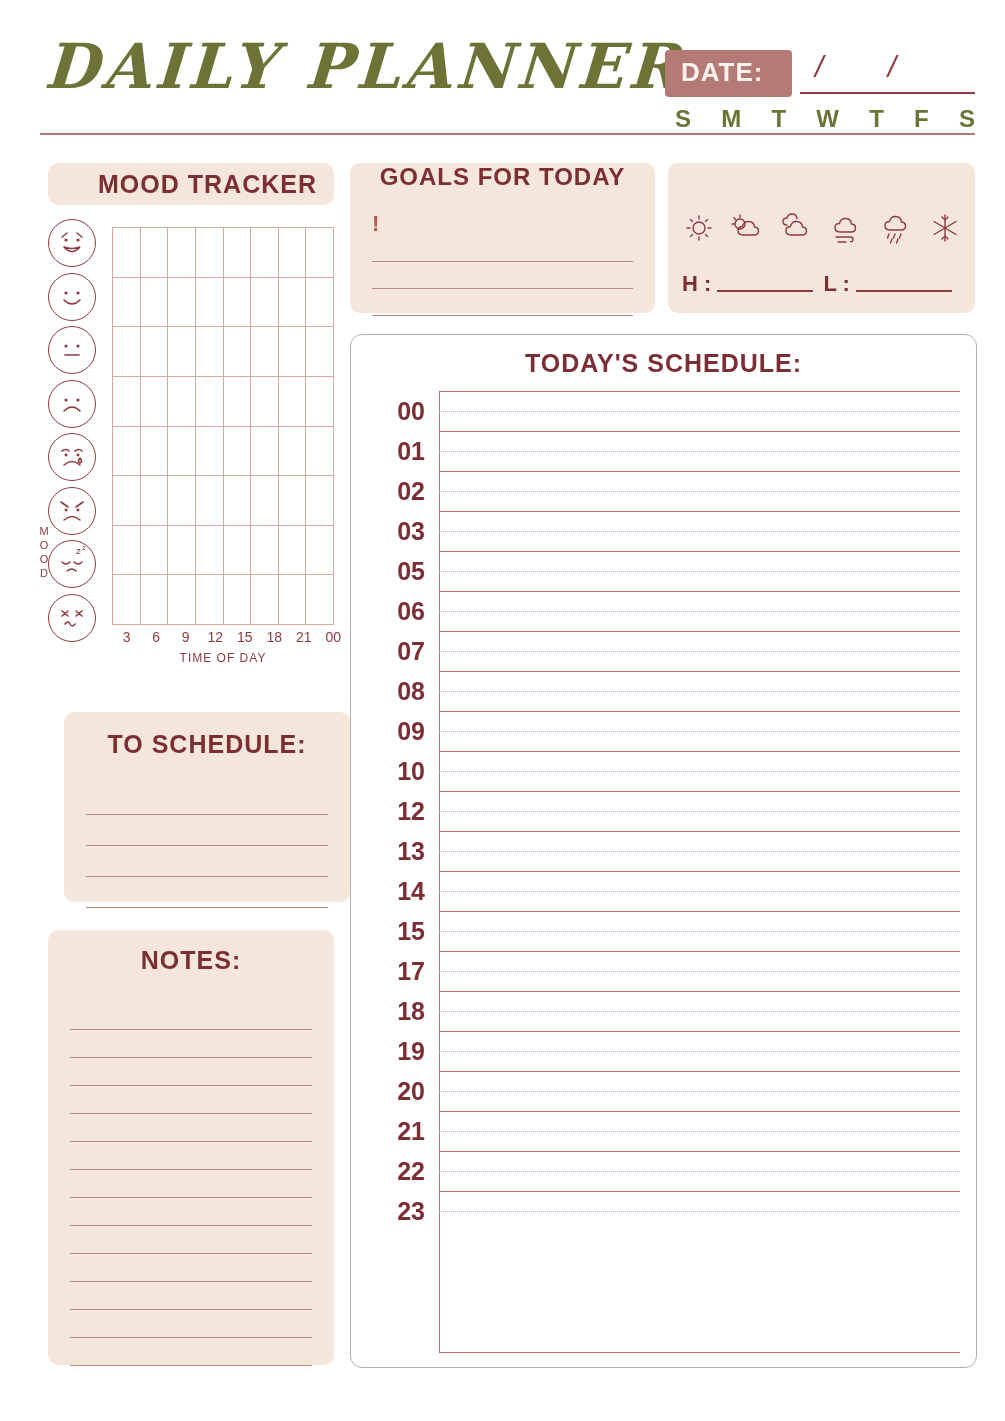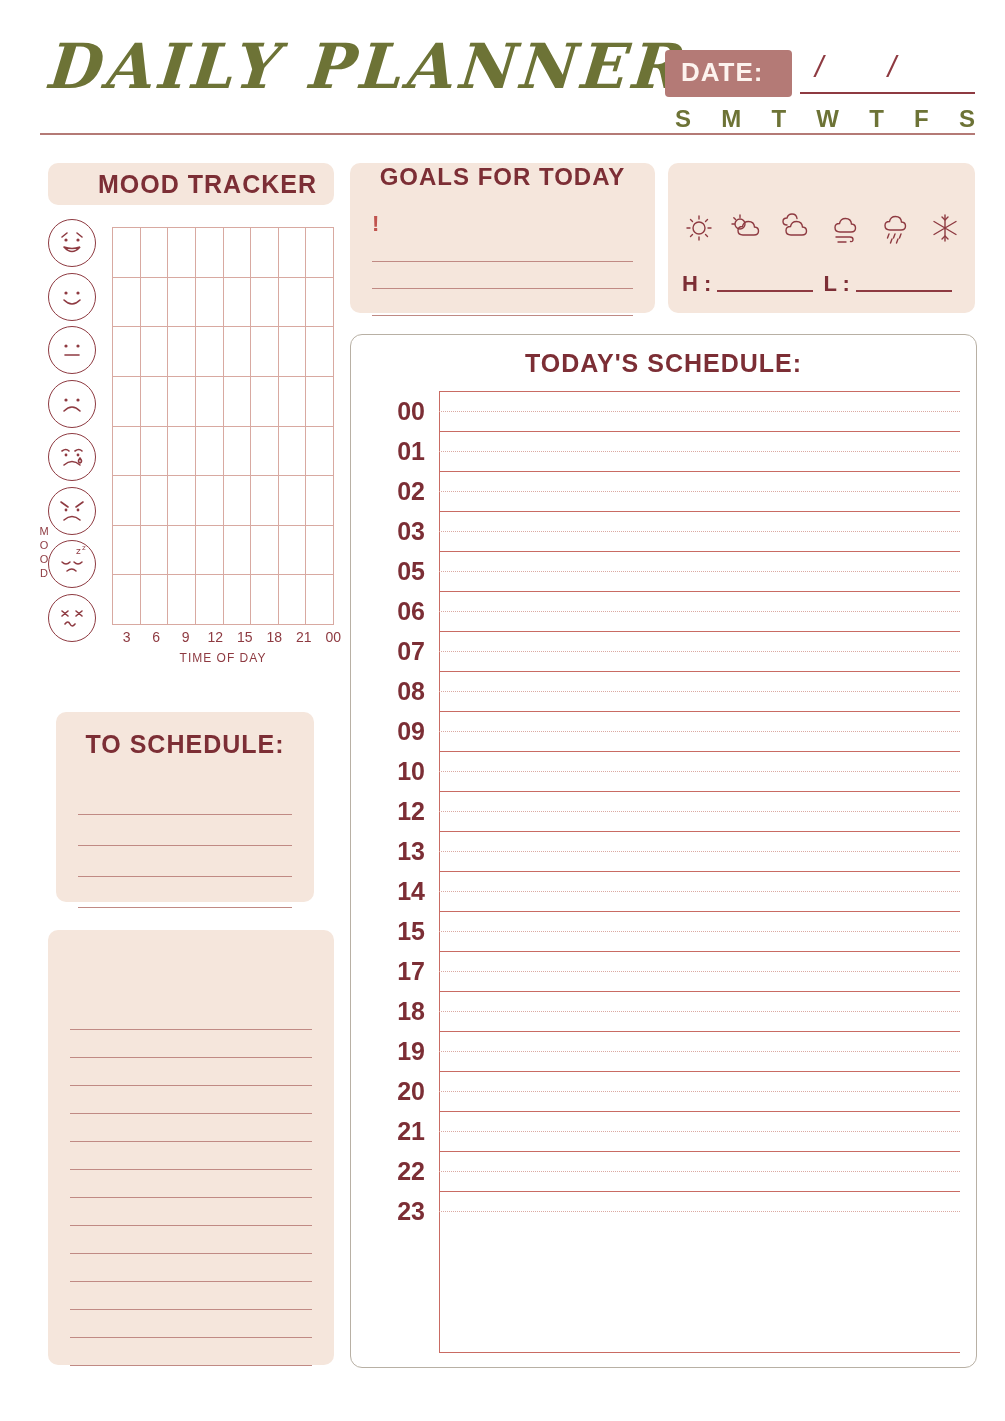--- a/index.html
+++ b/index.html
@@ -151,21 +151,21 @@
     position: absolute;
     left: 82px; top: 446px;
     width: 222px;
     text-align: center;
     font-size: 12px;
     letter-spacing: 1px;
     color: #8e3a41;
   }
 
   
-  #to-schedule { left: 56px; top: 712px; width: 258px; height: 190px; }
+  #to-schedule { left: 64px; top: 712px; width: 286px; height: 190px; }
   #to-schedule .panel-title { padding-top: 18px; }
   .lines { position: absolute; left: 22px; right: 22px; }
   .line { border-bottom: 1.4px solid #c08a84; }
 
   
   #notes { left: 48px; top: 930px; width: 286px; height: 435px; }
   #notes .panel-title { padding-top: 16px; }
 
   
   #goals { left: 350px; top: 163px; width: 305px; height: 150px; }
@@ -457,20 +457,21 @@
   <div class="panel-title">TO SCHEDULE:</div>
   <div class="lines" style="top:72px;">
     <div class="line" style="height:30px;"></div>
     <div class="line" style="height:30px;"></div>
     <div class="line" style="height:30px;"></div>
     <div class="line" style="height:30px;"></div>
   </div>
 </div>
 
 <div class="panel" id="notes">
+  <div class="panel-title">NOTES:</div>
   <div class="lines" style="top:72px;">
     <div class="line" style="height:27px;"></div>
     <div class="line" style="height:27px;"></div>
     <div class="line" style="height:27px;"></div>
     <div class="line" style="height:27px;"></div>
     <div class="line" style="height:27px;"></div>
     <div class="line" style="height:27px;"></div>
     <div class="line" style="height:27px;"></div>
     <div class="line" style="height:27px;"></div>
     <div class="line" style="height:27px;"></div>

